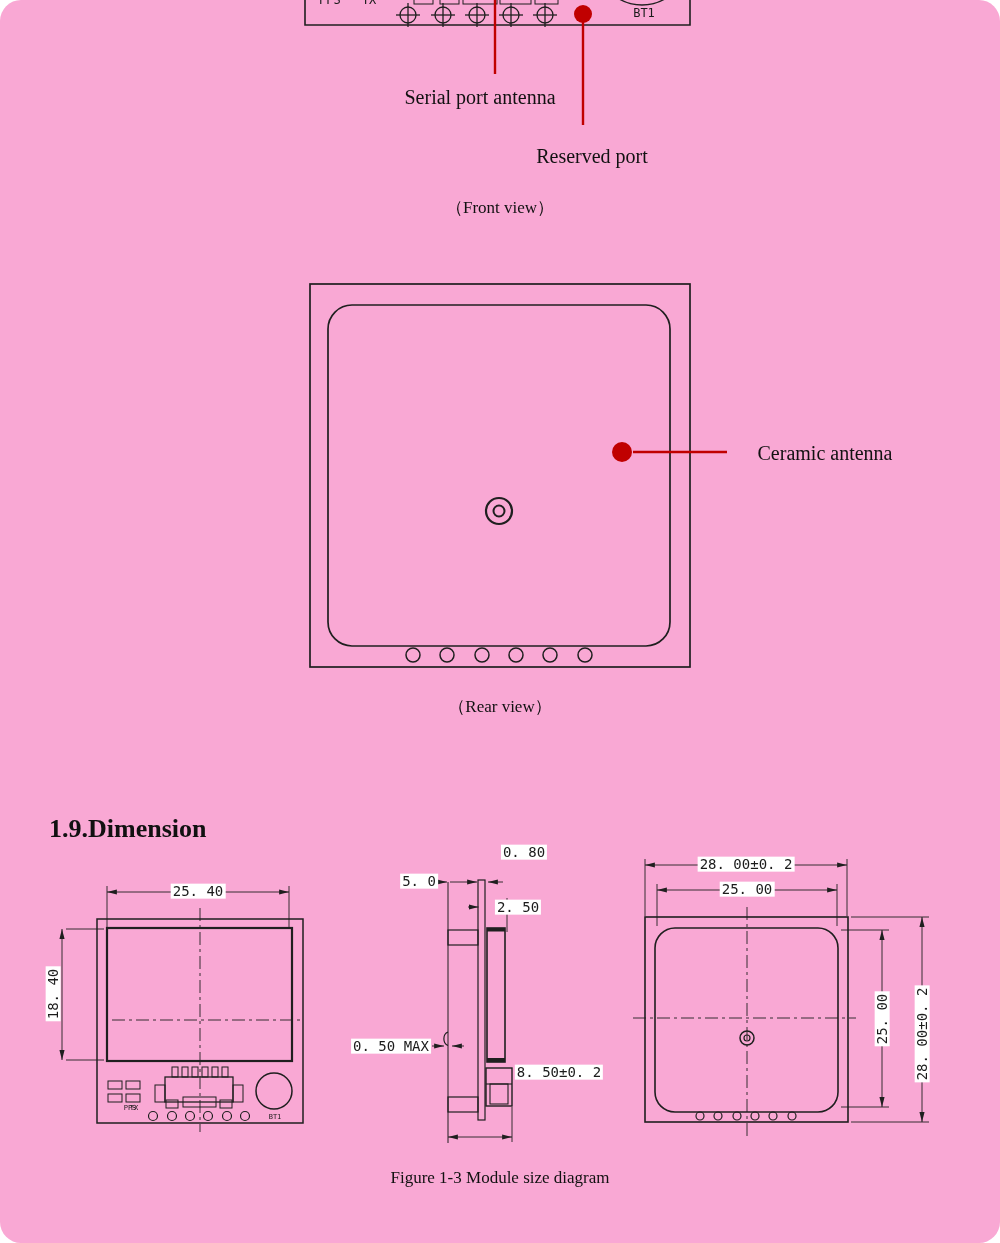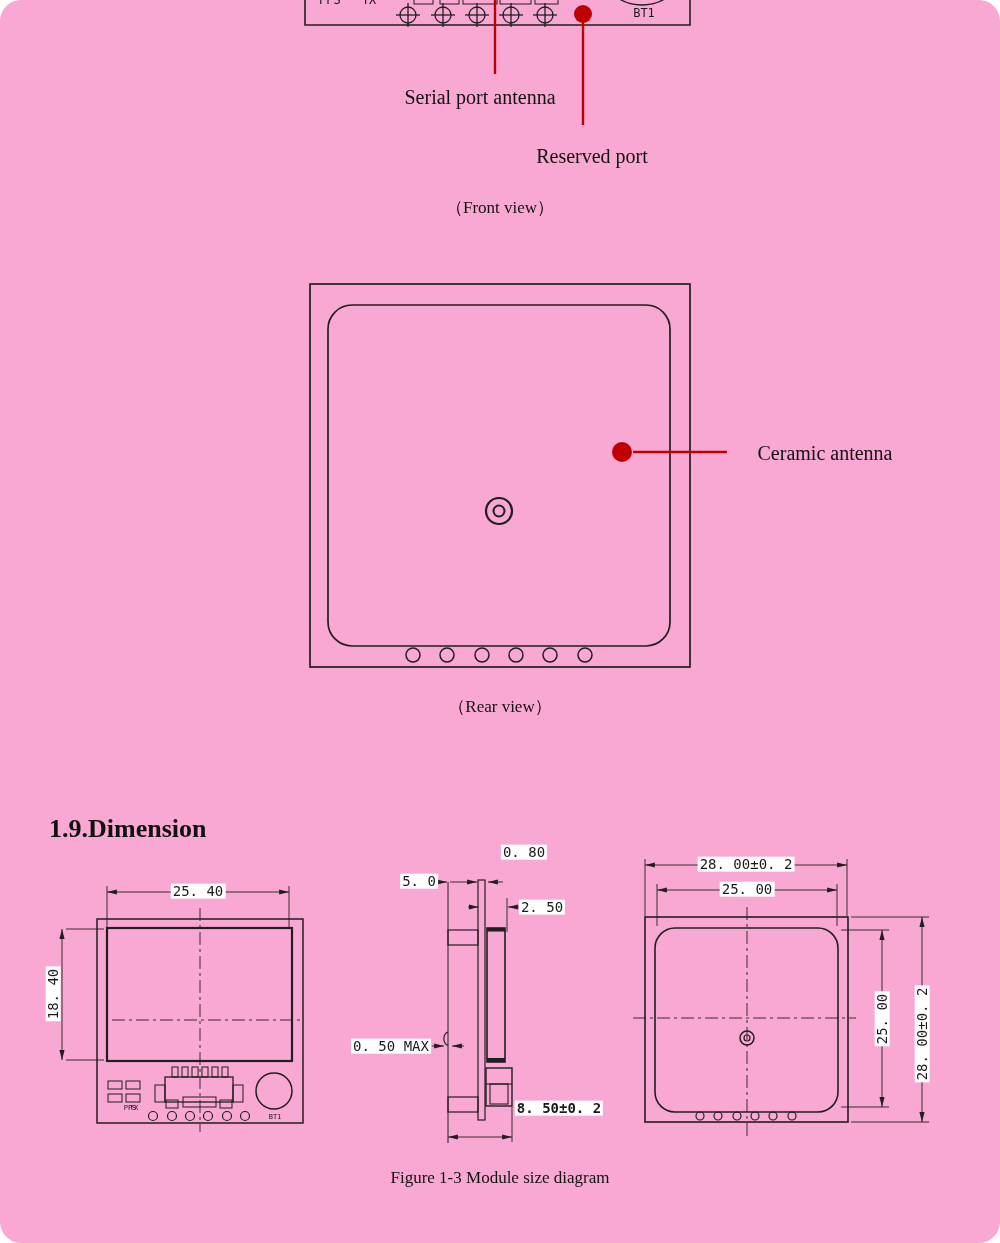--- a/index.html
+++ b/index.html
@@ -195,23 +195,23 @@
   <div class="abs t-head" style="left:49px;top:797px;margin-top:17px;">1.9.Dimension</div>
 
   <div class="abs ctr t-dim" style="left:198px;top:891px;">25. 40</div>
   <div class="abs rot t-dim" style="left:53px;top:994px;">18. 40</div>
   <div class="abs ctr t-tiny" style="left:130px;top:1108px;">PPS</div>
   <div class="abs ctr t-tiny" style="left:134px;top:1108px;">TX</div>
   <div class="abs ctr t-tiny" style="left:275px;top:1117px;">BT1</div>
 
   <div class="abs ctr t-dim" style="left:419px;top:881px;">5. 0</div>
   <div class="abs ctr t-dim" style="left:524px;top:852px;">0. 80</div>
-  <div class="abs ctr t-dim" style="left:542px;top:907px;">2. 50</div>
+  <div class="abs ctr t-dim" style="left:518px;top:907px;">2. 50</div>
   <div class="abs ctr t-dim" style="left:391px;top:1046px;">0. 50 MAX</div>
-  <div class="abs ctr t-dim" style="left:559px;top:1108px;font-weight:bold;">8. 50±0. 2</div>
+  <div class="abs ctr t-dim" style="left:559px;top:1072px;">8. 50±0. 2</div>
 
   <div class="abs ctr t-dim" style="left:746px;top:864px;">28. 00±0. 2</div>
   <div class="abs ctr t-dim" style="left:747px;top:889px;">25. 00</div>
   <div class="abs rot t-dim" style="left:882px;top:1019px;">25. 00</div>
   <div class="abs rot t-dim" style="left:922px;top:1034px;">28. 00±0. 2</div>
 
   <div class="abs ctr t-cap" style="left:500px;top:1178px;">Figure 1-3 Module size diagram</div>
 
 </div>
 

